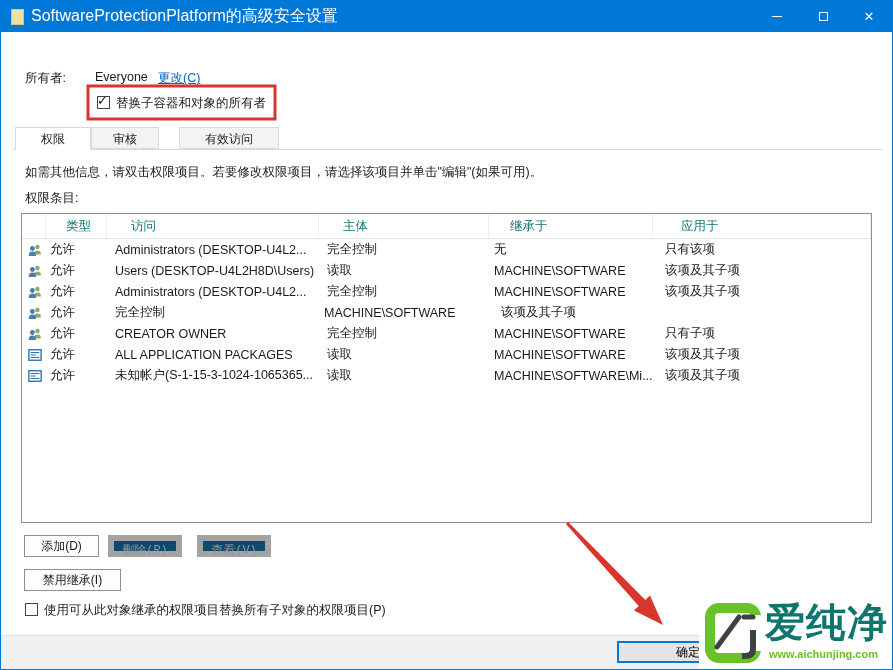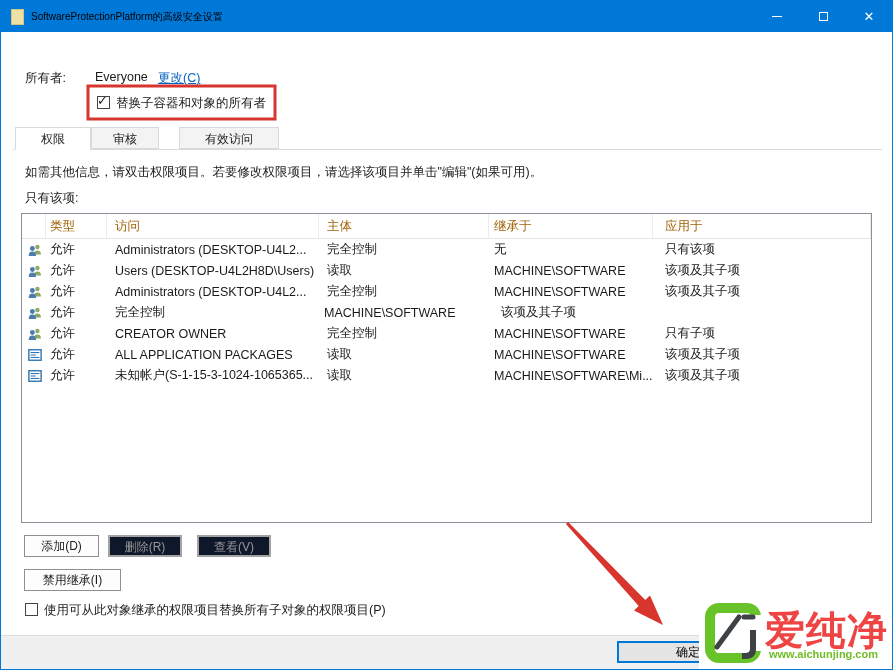--- a/index.html
+++ b/index.html
@@ -2,21 +2,21 @@
 <html><head>
 <meta charset="utf-8">
 <style>
   * { margin:0; padding:0; box-sizing:border-box; }
   html,body { width:893px; height:670px; background:#ffffff; font-family:"Liberation Sans","DejaVu Sans",sans-serif; }
   .window { position:relative; width:893px; height:670px; background:#ffffff; border:1px solid #0078d7; overflow:hidden; }
 
   
   .titlebar { position:absolute; top:0; left:0; right:0; height:31px; background:#0078d7; display:flex; align-items:center; }
   .title-icon { width:13px; height:16px; margin-left:10px; background:#efe0a6; border:1px solid #d9c57d; }
-  .title-text { color:#000000; font-size:10px; margin-left:7px; white-space:nowrap; }
+  .title-text { color:#ffffff; font-size:16px; margin-left:7px; white-space:nowrap; }
   .win-controls { position:absolute; right:0; top:0; height:31px; display:flex; }
   .win-btn { width:46px; height:31px; display:flex; align-items:center; justify-content:center; color:#ffffff; font-size:12px; }
   .glyph-min { width:10px; height:1px; background:#ffffff; }
   .glyph-max { width:9px; height:9px; border:1px solid #ffffff; }
   .glyph-close { font-size:13px; line-height:1; }
 
   
   .lbl { position:absolute; font-size:12.5px; color:#1a1a1a; white-space:nowrap; }
   .owner-label { left:24px; top:69px; }
   .owner-value { left:94px; top:69px; }
@@ -36,45 +36,45 @@
   .tab2 { left:78px; width:68px; }
   .tab3 { left:166px; width:100px; }
 
   .instructions { left:24px; top:163px; }
   .entries-label { left:24px; top:189px; }
 
   
   .ptable { position:absolute; left:20px; top:212px; width:851px; height:310px; border:1px solid #8a8f99; background:#ffffff; overflow:hidden; }
   .trow, .thead { display:grid; grid-template-columns:24px 61px 212px 170px 164px 1fr; align-items:center; }
   .thead { height:25px; border-bottom:1px solid #e3e3e3; }
-  .thead .cell { color:#a16207; font-size:12.5px; border-right:1px solid #ededed; height:100%; display:flex; align-items:center; }
+  .thead .cell { color:#0f766e; font-size:12.5px; border-right:1px solid #ededed; height:100%; display:flex; align-items:center;margin-left:16px; }
   .trow { height:21px; }
   .cell { padding-left:8px; font-size:12.5px; color:#1a1a1a; white-space:nowrap; overflow:hidden; }
   .c-icon { padding-left:6px; display:flex; align-items:center; }
   .c-type { padding-left:4px; }
   .c-inherited { padding-left:5px; }
   .c-applies { padding-left:12px; }
   .row-icon { width:14px; height:14px; display:block; }
 
   
   .btn { position:absolute; height:22px; font-size:12px; color:#1a1a1a; background:#fdfdfd; border:1px solid #8f8f8f; text-align:center; line-height:20px; cursor:pointer; }
-  .btn.disabled { background:#0f172a; border:2px solid #a3a3a3; color:#969696; cursor:default; }
+  .btn.disabled { background:#0c4a6e; border:6px solid #a3a3a3; color:#969696; cursor:default;font-family:Liberation Mono, monospace; }
   .btn-add { left:23px; top:534px; width:75px; }
   .btn-remove { left:107px; top:534px; width:74px; }
   .btn-view { left:196px; top:534px; width:74px; }
   .btn-disable-inh { left:23px; top:568px; width:97px; }
 
   
   .footer { position:absolute; left:0; right:0; bottom:0; height:34px; background:#f0f0f0; border-top:1px solid #dfdfdf; }
   .btn-ok { position:absolute; left:616px; top:640px; width:85px; height:22px; background:#e4e4e4; border:2px solid #0078d7; font-size:12px; text-align:right; line-height:18px; cursor:pointer; z-index:30; }
 
   
   .watermark { position:absolute; left:698px; top:594px; right:0; bottom:0; background:#ffffff; z-index:40; }
   .wm-logo { position:absolute; left:5px; top:7px; }
-  .wm-brand { position:absolute; left:66px; top:8px; font-size:40px; font-weight:700; color:#ef4444; letter-spacing:1px; white-space:nowrap; }
+  .wm-brand { position:absolute; left:66px; top:0; font-size:40px; font-weight:700; color:#0f766e; letter-spacing:1px; white-space:nowrap; }
   .wm-url { position:absolute; left:70px; top:53px; font-size:11px; font-weight:700; color:#6fbe26; white-space:nowrap; }
 
   
   .annotations { position:absolute; left:0; top:0; width:893px; height:670px; pointer-events:none; z-index:50; }
 </style>
 </head>
 <body>
 
 <div class="window">
 
@@ -103,21 +103,21 @@
     </div>
   <div class="lbl owner-cb-label">替换子容器和对象的所有者</div>
 
   <div class="tabbar">
     <div class="tab tab1 active">权限</div>
     <div class="tab tab2">审核</div>
     <div class="tab tab3">有效访问</div>
   </div>
 
   <div class="lbl instructions">如需其他信息，请双击权限项目。若要修改权限项目，请选择该项目并单击"编辑"(如果可用)。</div>
-  <div class="lbl entries-label">只有该项:</div>
+  <div class="lbl entries-label">权限条目:</div>
 
   <div class="ptable">
     <div class="thead">
       <span class="cell c-icon"></span>
       <span class="cell c-type">类型</span>
       <span class="cell">访问</span>
       <span class="cell">主体</span>
       <span class="cell c-inherited">继承于</span>
       <span class="cell c-applies">应用于</span>
     </div>

